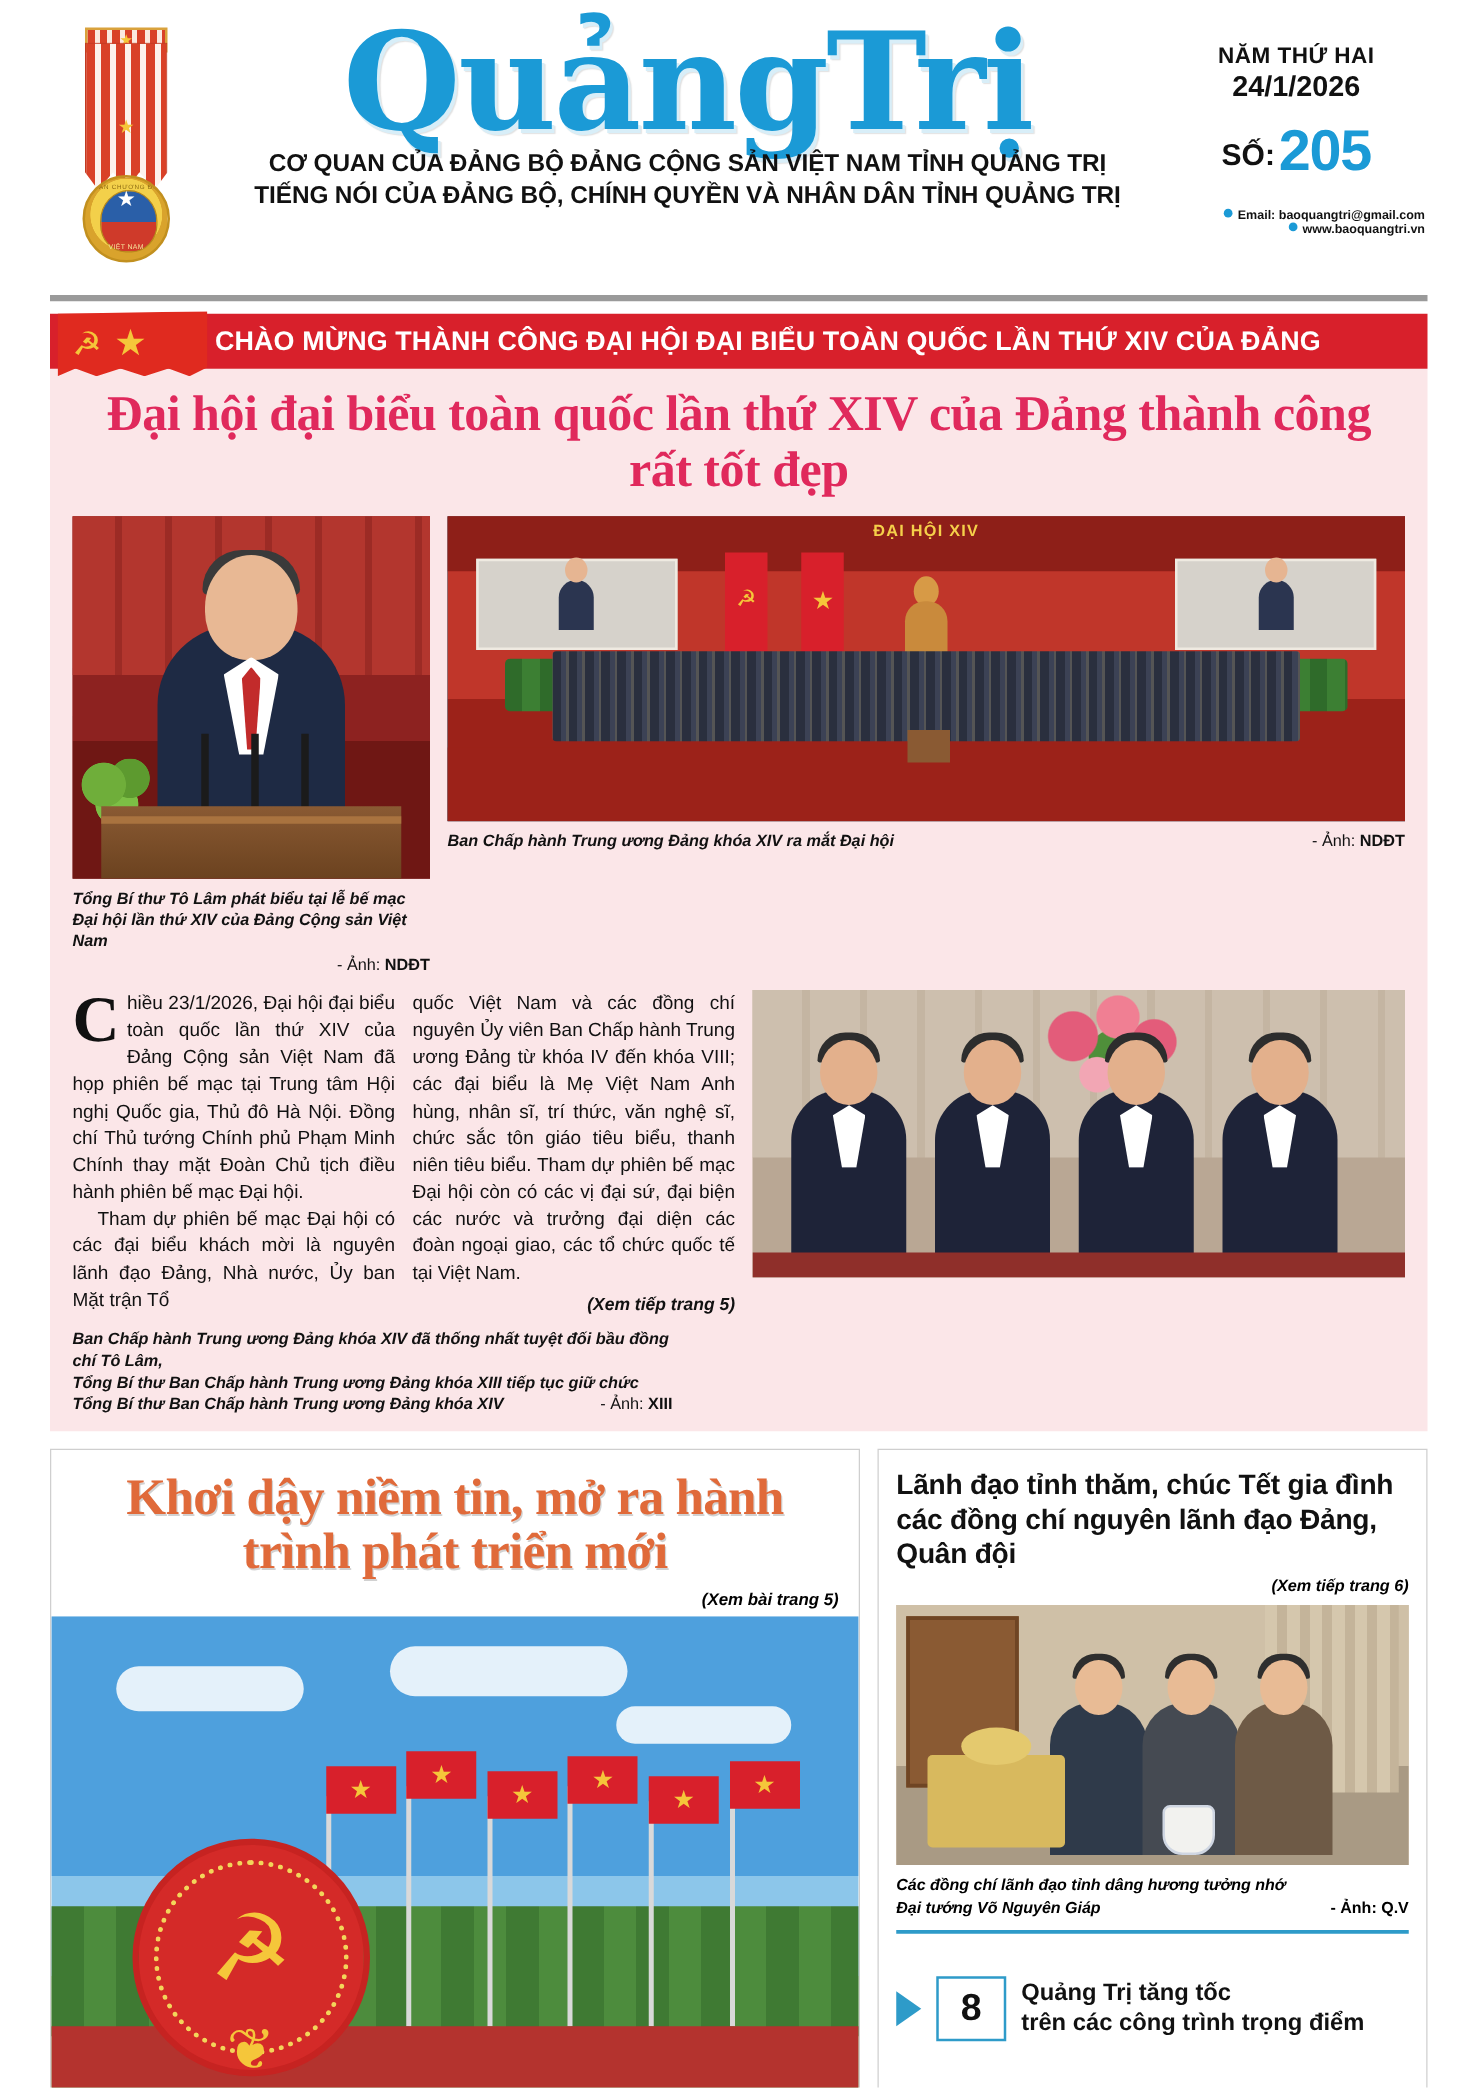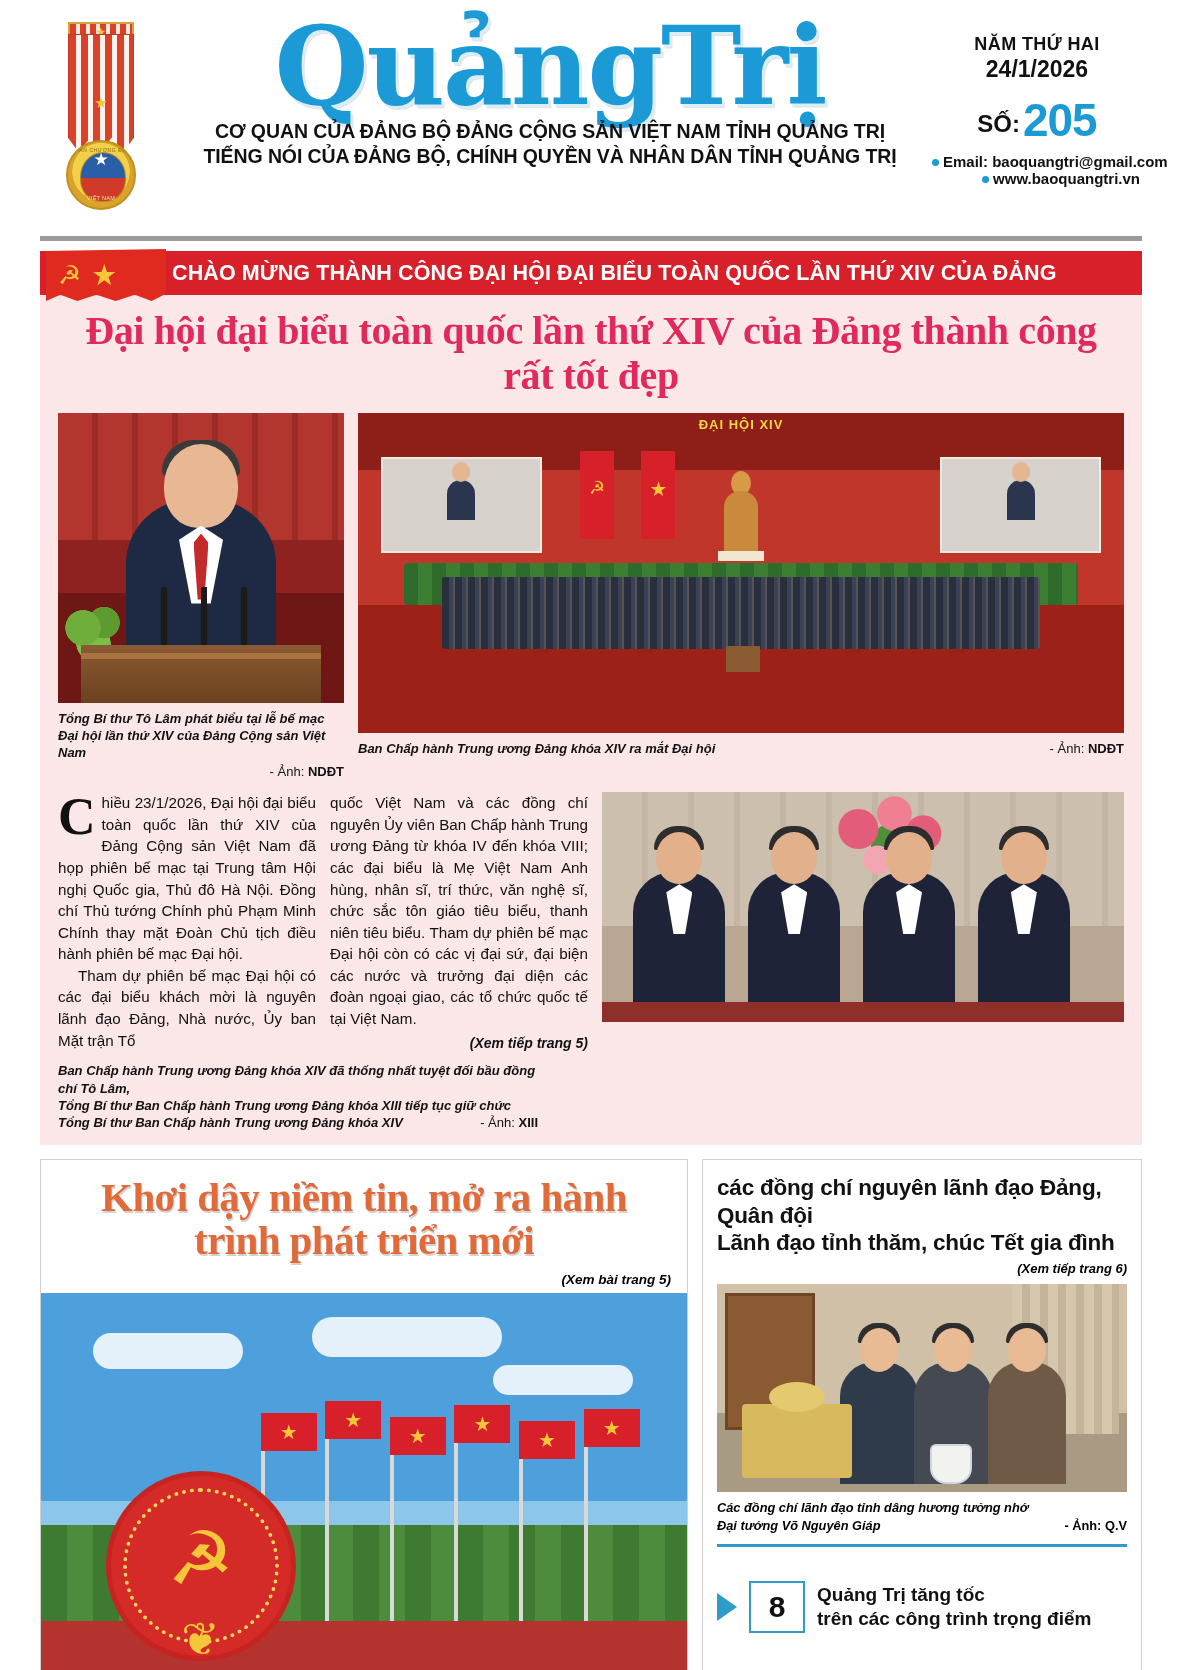--- a/index.html
+++ b/index.html
@@ -54,21 +54,21 @@
     font-size: 19.5px; line-height: 1.25;
   }
   .sub-line1 { margin-top: -4px; }
 
   .date-col { width: 210px; flex: 0 0 210px; text-align: center; padding-top: 16px; }
   .d-year { font-size: 18px; font-weight: 700; letter-spacing: .4px; color: #111; }
   .d-day { font-size: 38px; font-weight: 700; letter-spacing: .5px; color: #111; line-height: 1.1; margin-top: 1px; }
   .d-date { font-size: 23px; font-weight: 700; color: #111; margin-top: 1px; }
   .d-no { margin-top: 10px; font-size: 24px; font-weight: 700; color: #111; }
   .d-no b { font-size: 46px; color: #1b9ad6; vertical-align: -4px; margin-left: 3px; letter-spacing: -1px; }
-  .contact { margin-top: 6px; font-size: 15px; font-weight: 700; color: #111; text-align: right; padding-right: 2px; }
+  .contact { margin-top: 20px; font-size: 10px; font-weight: 700; color: #111; text-align: right; padding-right: 2px; }
   .contact div { white-space: nowrap; }
   .dot { display: inline-block; width: 7px; height: 7px; border-radius: 50%; background: #1b9ad6; margin-right: 4px; vertical-align: 1px; }
 
   .mast-rule { height: 5px; background: #9a9a9a; margin: 4px 40px 0 40px; }
 
   
   .banner-zone { margin: 10px 40px 0 40px; position: relative; }
   .red-banner {
     height: 44px; background: #d8202b; display: flex; align-items: center;
     position: relative; padding-left: 132px;
@@ -118,21 +118,21 @@
   .tl-podium { position: absolute; left: 8%; right: 8%; bottom: 0; height: 58px; background: linear-gradient(#8a5a33,#6b421f); }
   .tl-podium:after { content:""; position:absolute; left:0; right:0; top:8px; height:6px; background:#a9733f; }
   .tl-mic { position: absolute; bottom: 52px; width: 6px; height: 64px; background: #1b1b1b; }
   .tl-mic.m1 { left: 36%; } .tl-mic.m2 { left: 50%; } .tl-mic.m3 { left: 64%; }
   .tl-plant { position: absolute; left: 4px; bottom: 44px; width: 70px; height: 52px;
       background: radial-gradient(circle at 30% 40%, #6fae3a 0 30%, transparent 31%),
                   radial-gradient(circle at 60% 30%, #5d9a2f 0 28%, transparent 29%),
                   radial-gradient(circle at 45% 70%, #7cbf45 0 32%, transparent 33%); }
 
   
-  .ph-hall { height: 320px; background: #0f172a; }
+  .ph-hall { height: 244px; background: #0f172a; }
   .hall-bg { position: absolute; inset: 0; background: linear-gradient(#c0362a 0 60%, #9c2219 60% 100%); }
   .hall-ceiling { position:absolute; left:0; right:0; top:0; height:18%; background:#8e1f18; }
   .hall-banner { position: absolute; left: 50%; top: 4px; transform: translateX(-50%); color: #f5d04a;
       font-size: 13px; font-weight: 700; letter-spacing: 1px; }
   .hall-screen { position: absolute; top: 14%; width: 21%; height: 30%; background: #d6d2cb; border: 2px solid #efeae1; }
   .hall-screen.l { left: 3%; } .hall-screen.r { right: 3%; }
   .hs-person { position:absolute; left:50%; top:22%; transform:translateX(-50%); width:28px; height:40px; background:#2b3550; border-radius:14px 14px 0 0; }
   .hs-head { position:absolute; left:50%; top:-18px; transform:translateX(-50%); width:18px; height:20px; background:#e6b592; border-radius:50%; }
   .hall-flagsA, .hall-flagsB { position: absolute; top: 12%; width: 34px; height: 88px; }
   .hall-flagsA { left: 29%; background: #d8202b; }
@@ -464,22 +464,22 @@
         <div class="bl-cap">
           
           
           
         </div>
       </div>
     </div>
 
     <div class="br">
       <div class="br-title">
+        <div>Lãnh đạo tỉnh thăm, chúc Tết gia đình</div>
         <div>các đồng chí nguyên lãnh đạo Đảng, Quân đội</div>
-        <div>Lãnh đạo tỉnh thăm, chúc Tết gia đình</div>
       </div>
       <div class="br-see">(Xem tiếp trang 6)</div>
 
       <div class="br-photo">
         <div class="room-wall"></div>
         <div class="door"></div>
         <div class="curtain"></div>
         <div class="rperson rp1">
             <div class="hr"></div>
             <div class="h"></div>

